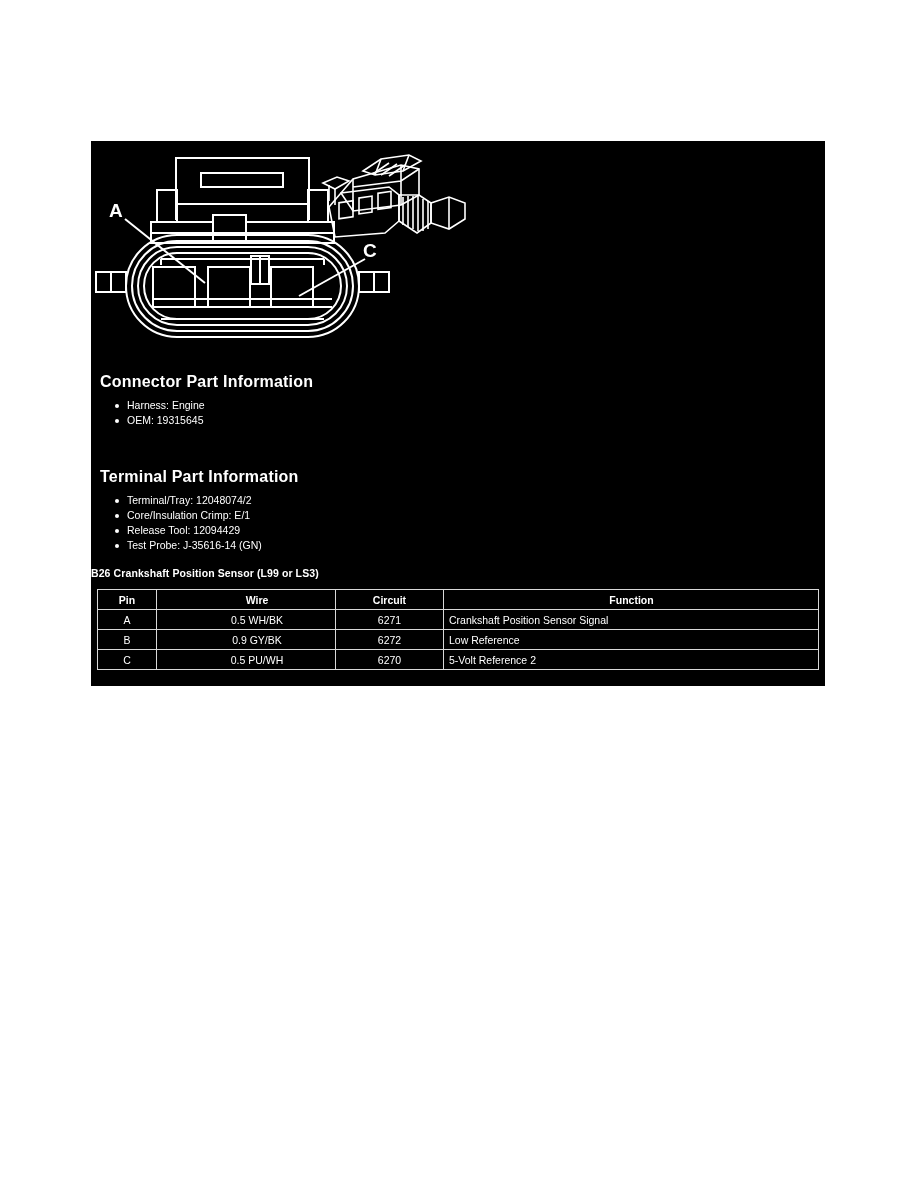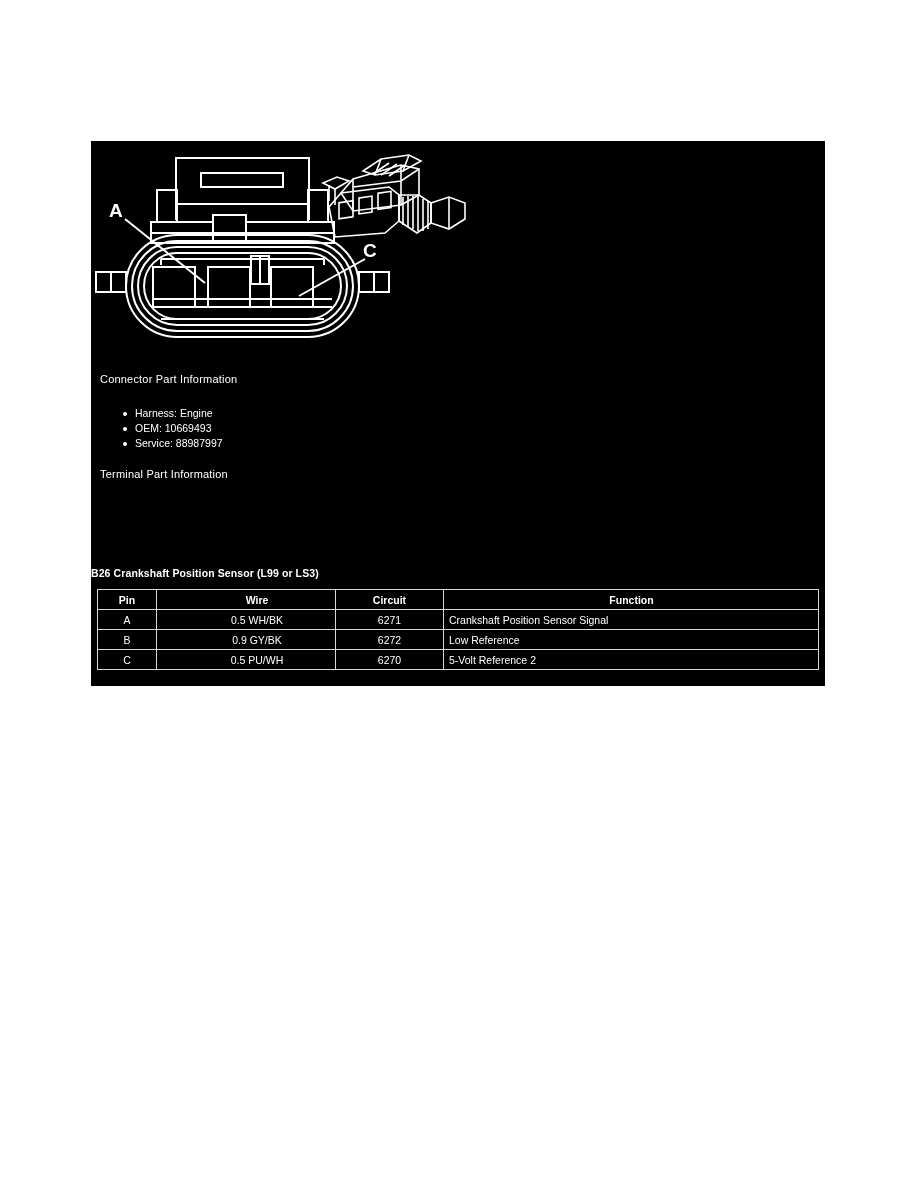--- a/index.html
+++ b/index.html
@@ -8,26 +8,26 @@
   #page{position:relative;width:918px;height:1188px;background:#ffffff;overflow:hidden;}
 
   
   #panel{position:absolute;left:91px;top:141px;width:734px;height:545px;background:#000000;}
 
   
   #diagram{position:absolute;left:0px;top:0px;width:734px;height:215px;}
   #diagram svg{display:block;}
 
   
-  .sect-head{position:absolute;color:#ffffff;font-size:11px;font-weight:normal;
+  .sect-head{position:absolute;color:#ffffff;font-size:16px;font-weight:bold;
              letter-spacing:.2px;white-space:nowrap;}
   #conn-head{left:9px;top:232px;}
   #term-head{left:9px;top:327px;}
 
-  .bullets{position:absolute;left:9px;margin:8px;padding:0;list-style:none;}
+  .bullets{position:absolute;left:9px;margin:0;padding:0;list-style:none;}
   #conn-list{top:257px;}
   #term-list{top:352px;}
   .bullets li{position:relative;color:#ffffff;font-size:10.5px;line-height:15px;
               padding-left:27px;white-space:nowrap;}
   .bullets li .bul{position:absolute;left:15px;top:6px;width:4px;height:4px;
                    border-radius:50%;background:#ffffff;}
 
   
   #tbl-title{position:absolute;left:0;top:426px;width:734px;text-align:left;
              color:#ffffff;font-size:10.5px;font-weight:bold;letter-spacing:.1px;}
@@ -118,25 +118,30 @@
 
           <path d="M108 54 L126 48 L142 54 L142 70 L126 80 L108 74 Z"></path>
           <path d="M126 48 L126 80"></path>
         </g>
       </svg>
     </div>
 
     <div class="sect-head" id="conn-head">Connector Part Information</div>
     <ul class="bullets" id="conn-list">
       <li><span class="bul"></span><span>Harness: Engine</span></li>
-      <li><span class="bul"></span><span>OEM: 10669493</span></li>
-      <li><span class="bul"></span><span>Service: 88987997</span></li>
+      <li><span class="bul"></span><span>OEM: 19315645</span></li>
     </ul>
 
     <div class="sect-head" id="term-head">Terminal Part Information</div>
+    <ul class="bullets" id="term-list">
+      <li><span class="bul"></span><span>Terminal/Tray: 12048074/2</span></li>
+      <li><span class="bul"></span><span>Core/Insulation Crimp: E/1</span></li>
+      <li><span class="bul"></span><span>Release Tool: 12094429</span></li>
+      <li><span class="bul"></span><span>Test Probe: J-35616-14 (GN)</span></li>
+    </ul>
 
     <div id="tbl-title">B26 Crankshaft Position Sensor (L99 or LS3)</div>
 
     <div id="tbl-wrap">
       <table>
         <thead>
           <tr>
             <th class="c-pin">Pin</th>
             <th class="c-wire">Wire</th>
             <th class="c-circ">Circuit</th>

